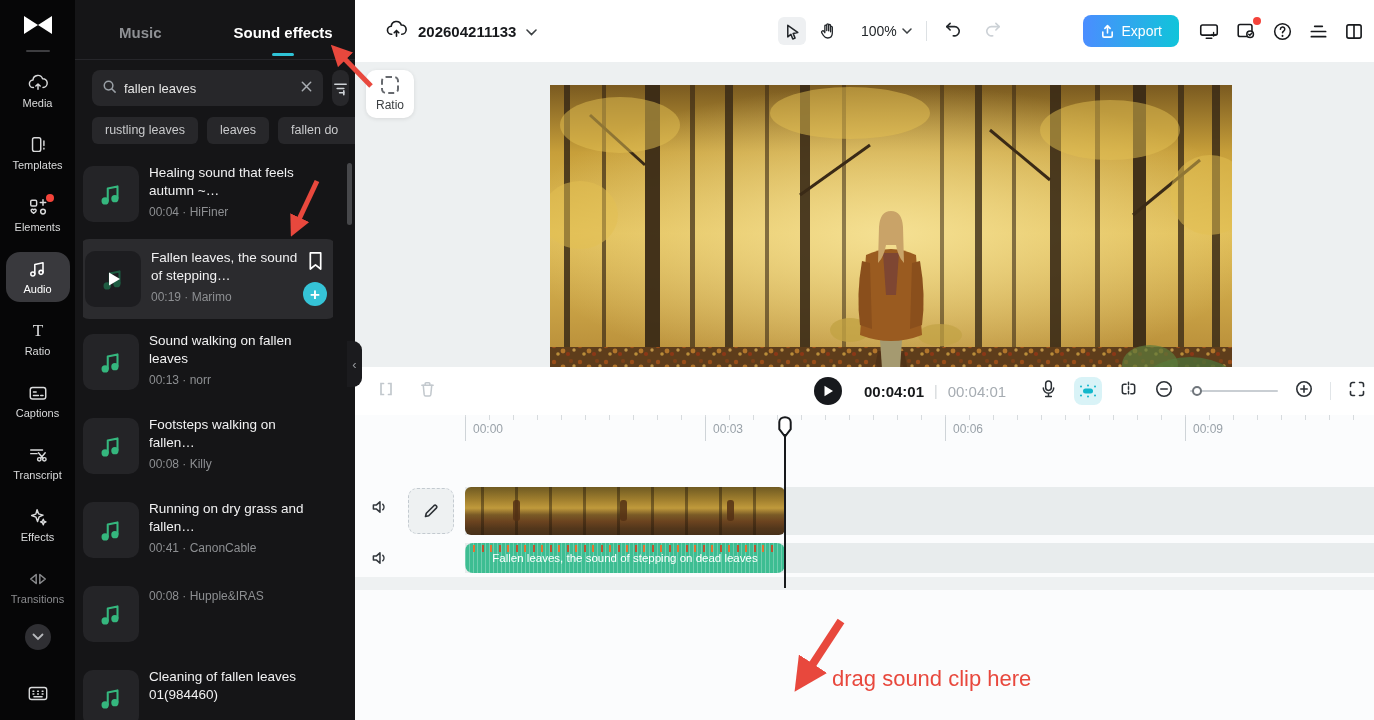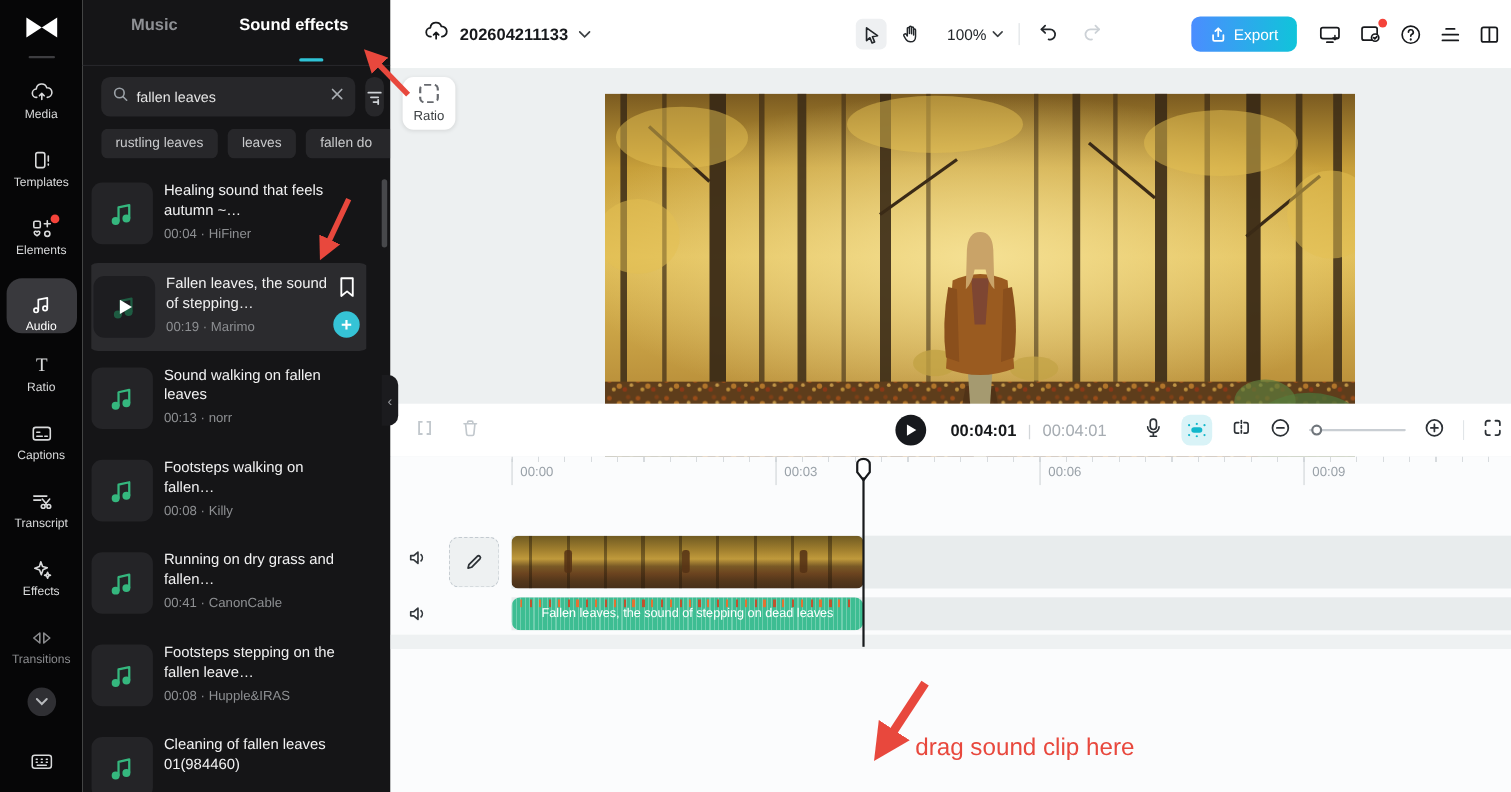--- a/index.html
+++ b/index.html
@@ -8,29 +8,29 @@
   .app { position:relative; width:1374px; height:720px; display:flex; overflow:hidden; }
 
   
   .rail { width:75px; background:#060607; display:flex; flex-direction:column; align-items:center;
           padding-top:12px; z-index:3; flex:0 0 75px; }
   .logo { margin-bottom:8px; }
   .rail-divider { width:24px; height:2px; background:#3d3d40; border-radius:1px; margin-bottom:14px; }
   .nav-item { width:64px; height:50px; margin-bottom:12px; display:flex; flex-direction:column;
               align-items:center; justify-content:center; gap:4px; color:#d9dadb; font-size:11px; cursor:default; }
   .nav-item svg { display:block; }
-  .nav-item.active { background:#39393d; border-radius:14px; color:#fff;justify-content:flex-end; }
+  .nav-item.active { background:#39393d; border-radius:14px; color:#fff; }
   .nav-item.dimmed { color:#8a8b8e; }
   .more-circle { width:26px; height:26px; border-radius:50%; background:#2f2f33; color:#b8babd;
                  display:flex; align-items:center; justify-content:center; margin-bottom:8px; }
   .rail-bottom { margin-top:auto; margin-bottom:14px; color:#d9dadb; }
 
   
   .panel { width:280px; flex:0 0 280px; background:#151517; position:relative; overflow:hidden; }
-  .tabs { position:absolute; top:14px; left:44px; display:flex; gap:56px;justify-content:flex-end; }
+  .tabs { position:absolute; top:24px; left:44px; display:flex; gap:72px;justify-content:flex-end; }
   .tab { font-size:15px; font-weight:bold; color:#8e9094; }
   .tab.active { color:#ffffff; }
   .tab-underline { position:absolute; top:53px; left:197px; width:22px; height:3px; border-radius:2px; background:#2fc3d6; }
   .tabs-divider { position:absolute; top:59px; left:0; right:0; height:1px; background:#26262a; }
 
   .search-row { position:absolute; top:70px; left:17px; right:16px; display:flex; gap:9px; }
   .search-box { flex:1; height:36px; background:#27272a; border-radius:8px; display:flex; align-items:center; padding:0 10px; }
   .search-input { flex:1; background:transparent; border:none; outline:none; color:#e5e5e5; font-size:13px;
                   font-family:"Liberation Sans",sans-serif; margin-left:7px; min-width:0; }
   .filter-btn { width:36px; height:36px; background:#27272a; border-radius:8px; display:flex; align-items:center; justify-content:center; }
@@ -384,21 +384,20 @@
 
       <div class="sound-item">
         <div class="tile">
           <svg width="26" height="26" viewBox="0 0 24 24" fill="none" stroke="#35b77e" stroke-width="1.9" stroke-linecap="round" stroke-linejoin="round">
               <path d="M9 18.3V7l9-2v10.8"></path>
               <circle cx="6.6" cy="18.4" r="2.4" fill="#35b77e"></circle>
               <circle cx="15.6" cy="16.3" r="2.4" fill="#35b77e"></circle>
             </svg>
         </div>
         <div class="s-body">
-          <div class="s-title">Footsteps stepping on the fallen leave…</div>
           <div class="s-meta">00:08 · Hupple&amp;IRAS</div>
         </div>
       </div>
 
       <div class="sound-item">
         <div class="tile">
           <svg width="26" height="26" viewBox="0 0 24 24" fill="none" stroke="#35b77e" stroke-width="1.9" stroke-linecap="round" stroke-linejoin="round">
               <path d="M9 18.3V7l9-2v10.8"></path>
               <circle cx="6.6" cy="18.4" r="2.4" fill="#35b77e"></circle>
               <circle cx="15.6" cy="16.3" r="2.4" fill="#35b77e"></circle>

